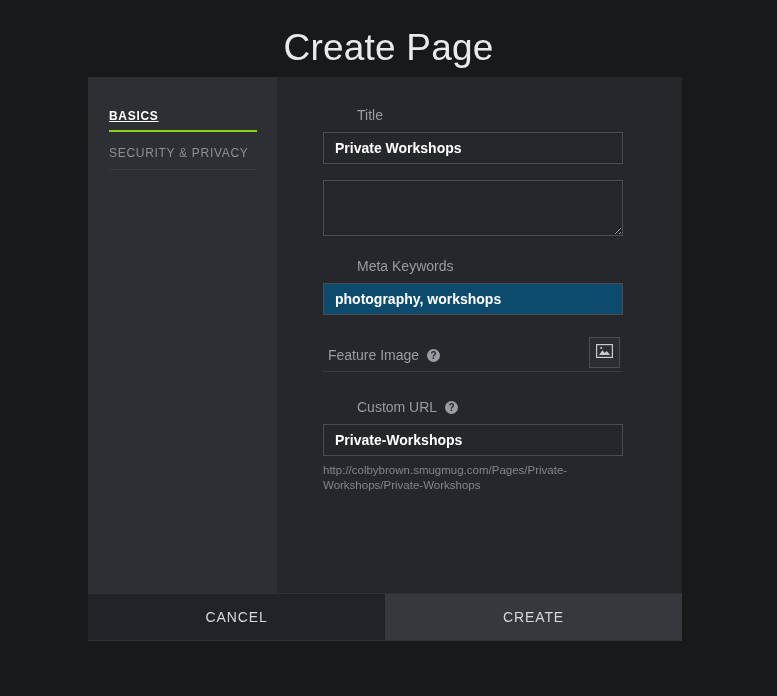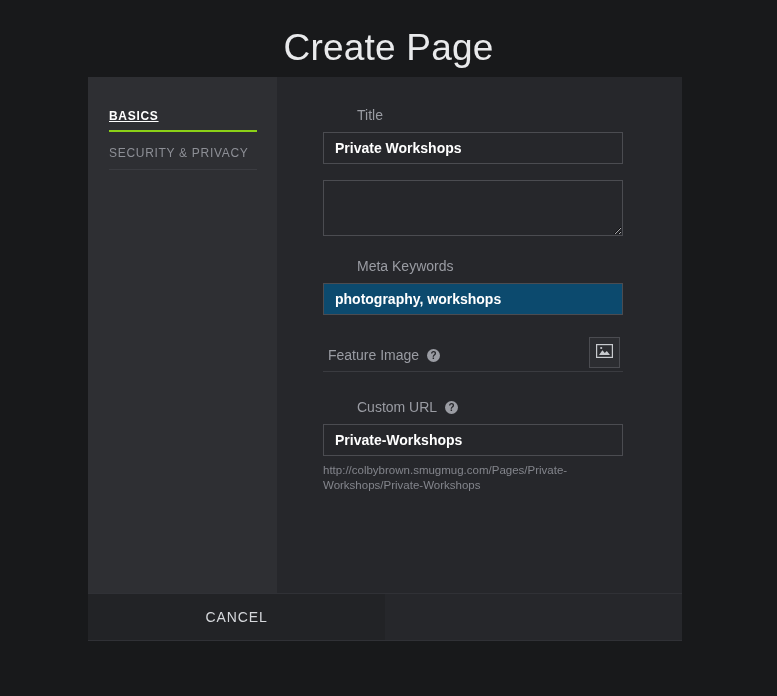--- a/index.html
+++ b/index.html
@@ -293,15 +293,18 @@
         <div class="url-preview">http://colbybrown.smugmug.com/Pages/Private-Workshops/Private-Workshops</div>
       </div>
 
     </div>
   </div>
 
   <div class="modal-footer">
     <div class="footer-btn cancel">
       <span>CANCEL</span>
     </div>
+    <div class="footer-btn create">
+      <span>CREATE</span>
+    </div>
   </div>
 
 </div>
 
 </body></html>

